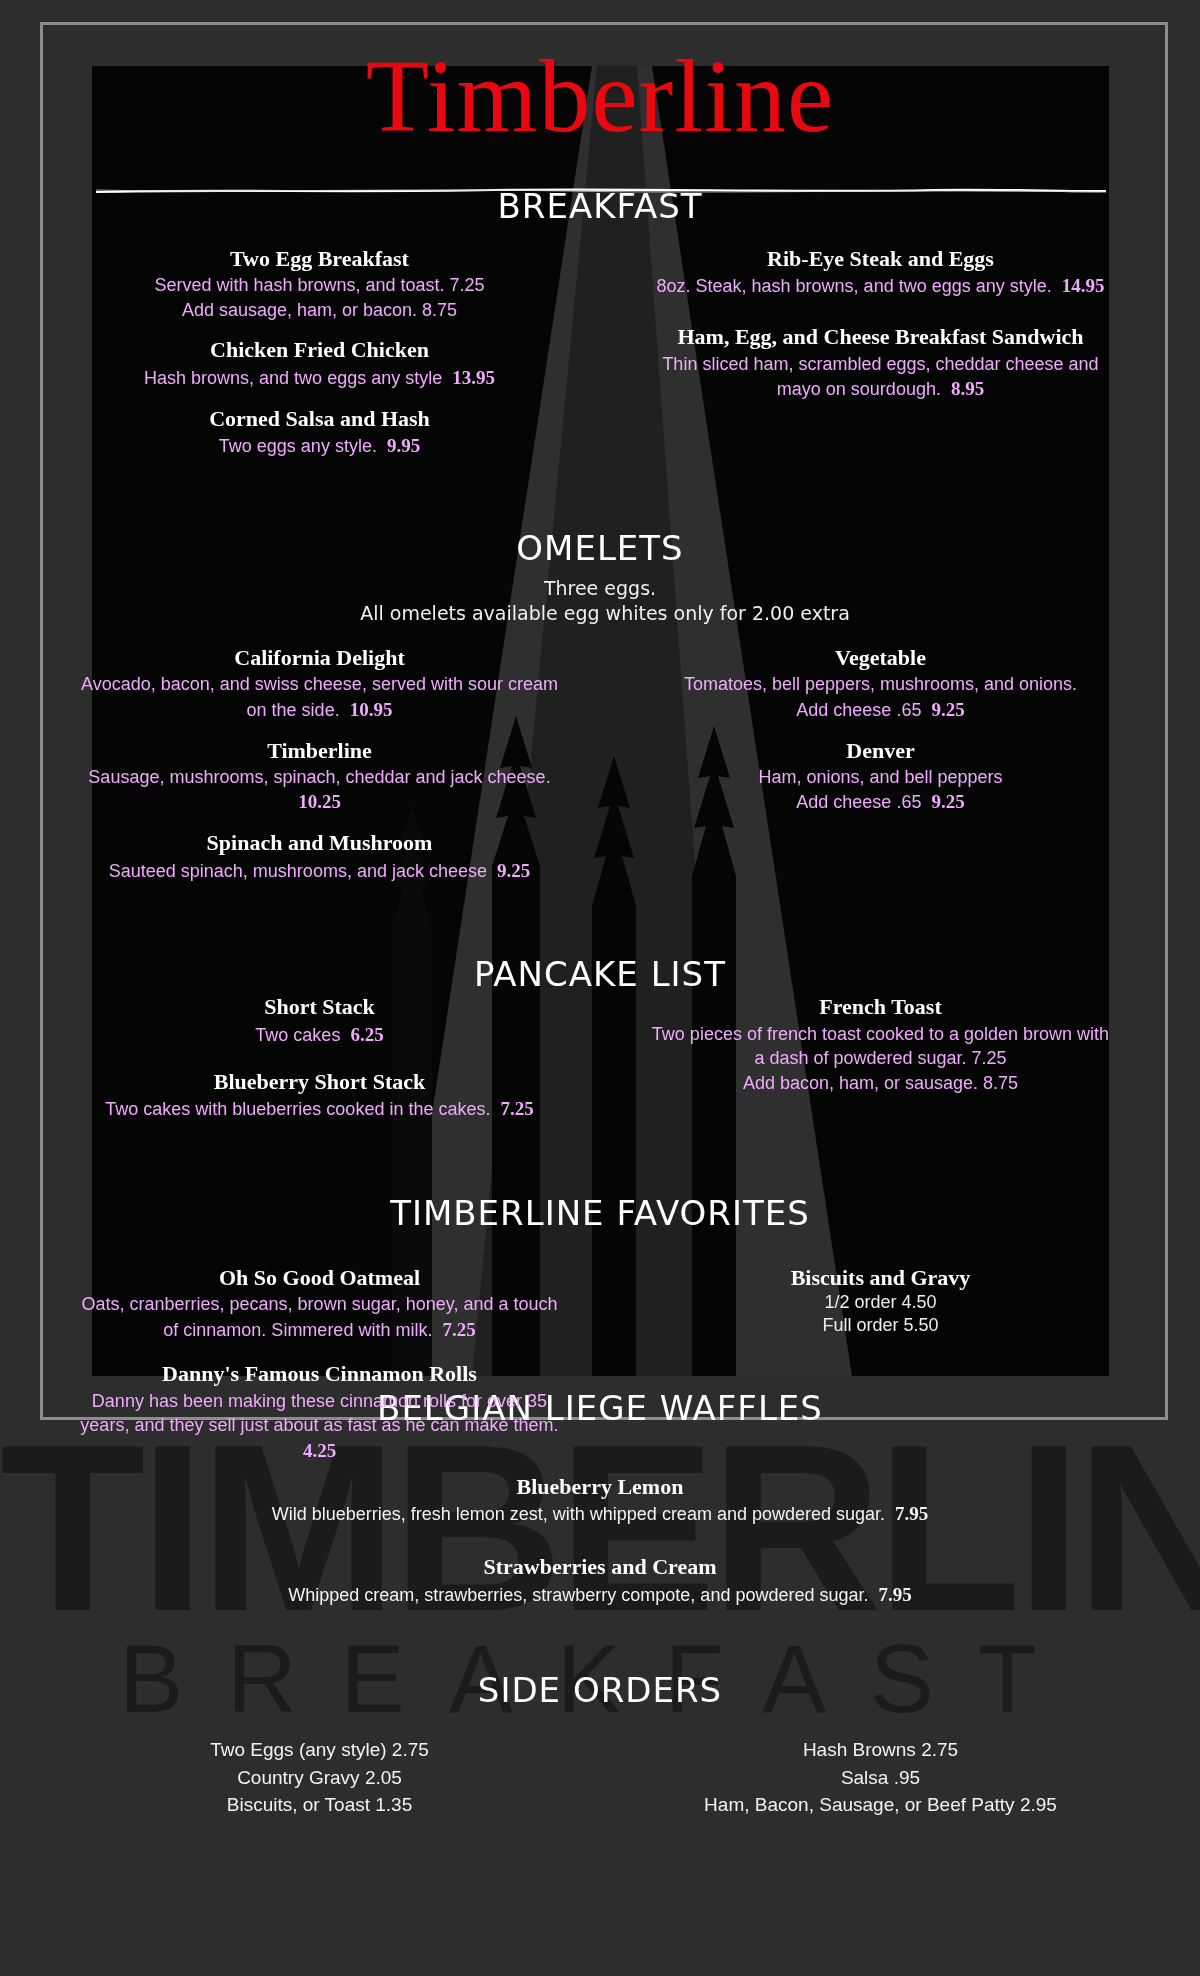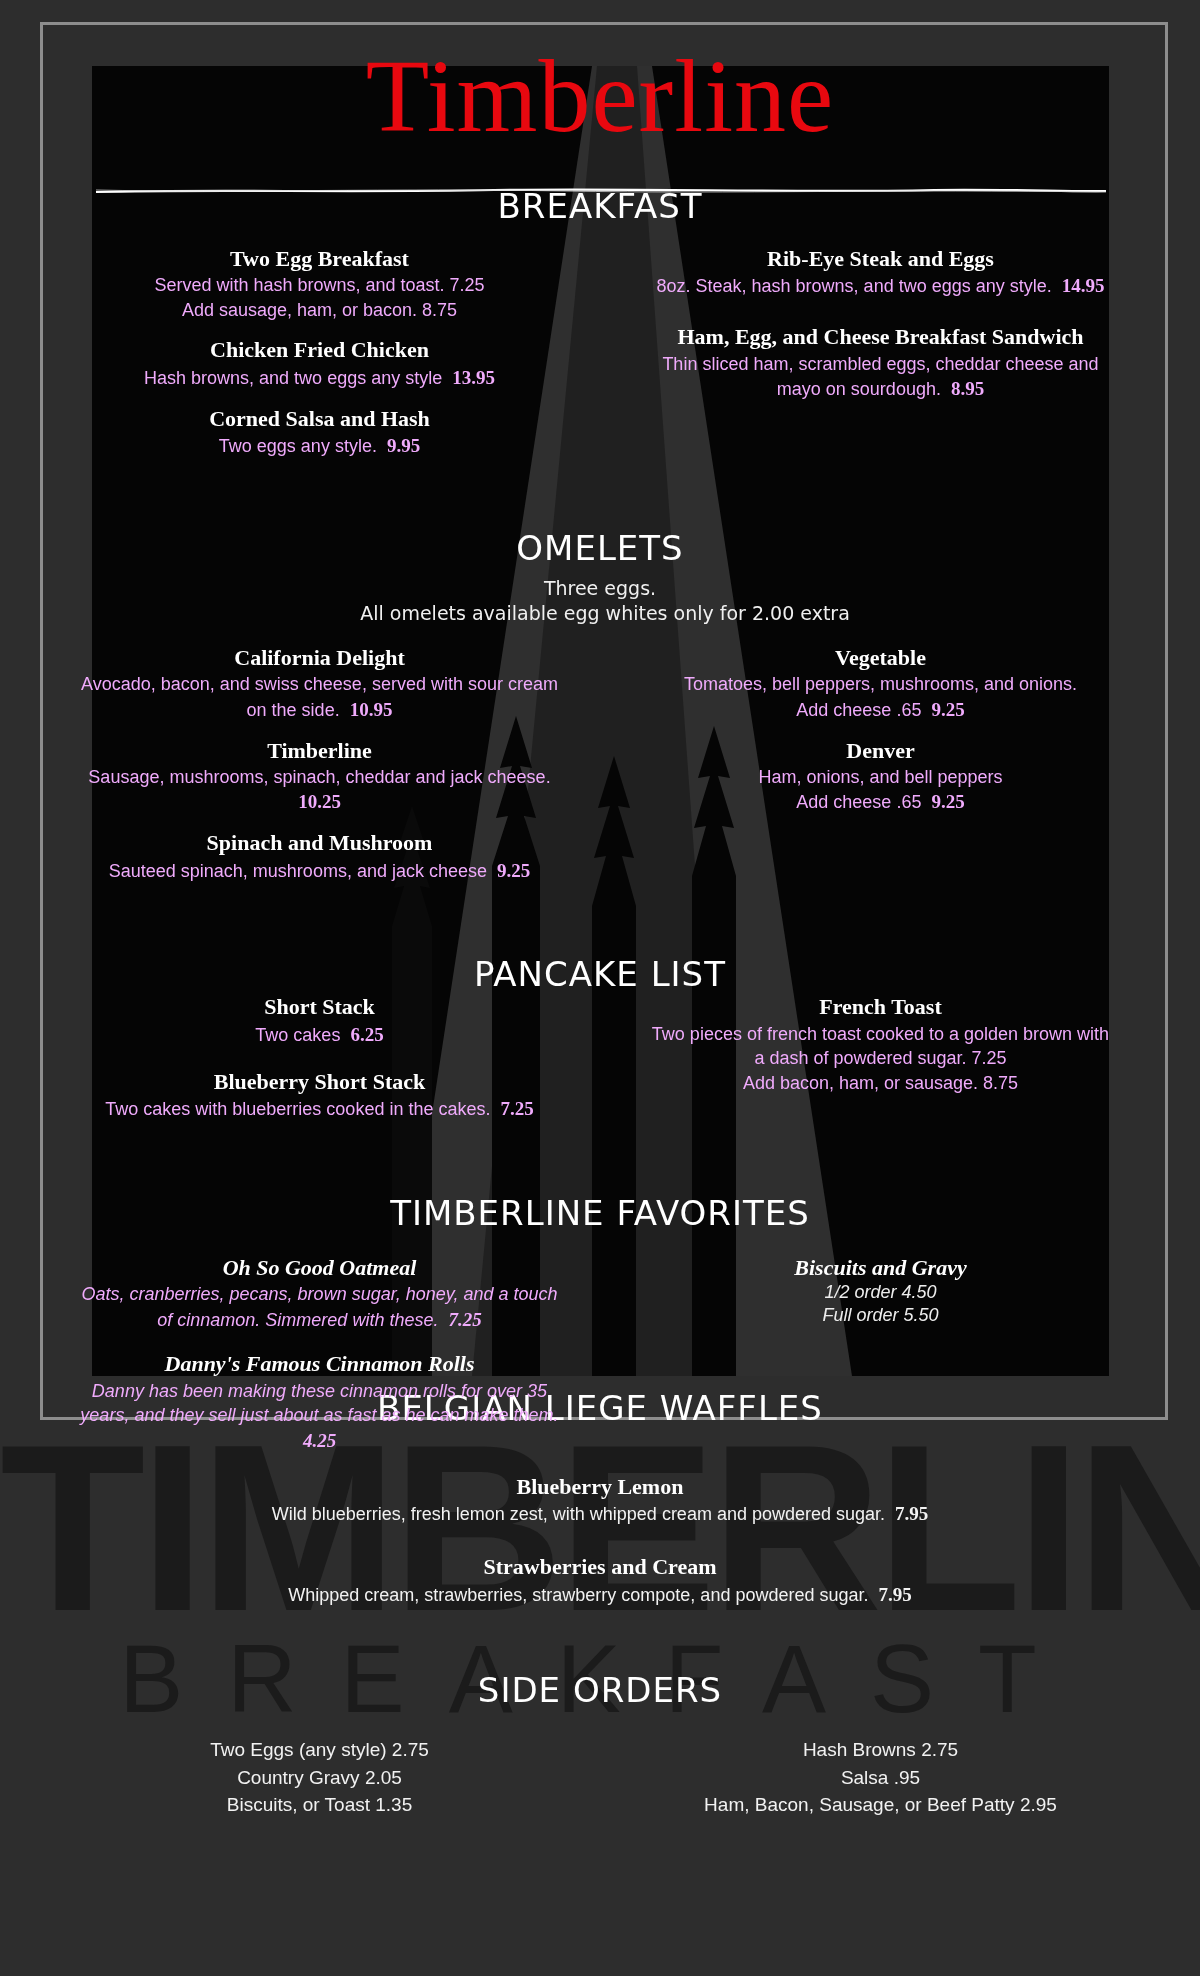--- a/index.html
+++ b/index.html
@@ -298,27 +298,27 @@
             <div class="item-desc">Add bacon, ham, or sausage. 8.75</div>
           </div>
 
         </div>
       </div>
     </div>
 
     <div style="margin-top:56px;">
       <div class="section-title">TIMBERLINE FAVORITES</div>
 
-      <div class="cols" style="margin-top:22px;font-style:italic;">
+      <div class="cols" style="margin-top:32px;">
         <div class="col">
 
           <div class="item">
             <div class="item-name">Oh So Good Oatmeal</div>
             <div class="item-desc">Oats, cranberries, pecans, brown sugar, honey, and a touch</div>
-            <div class="item-desc"><span>of cinnamon. Simmered with these.</span>&nbsp; <b>7.25</b></div>
+            <div class="item-desc"><span>of cinnamon. Simmered with milk.</span>&nbsp; <b>7.25</b></div>
           </div>
 
           <div class="item" style="margin-top:20px;">
             <div class="item-name">Danny's Famous Cinnamon Rolls</div>
             <div class="item-desc">Danny has been making these cinnamon rolls for over 35</div>
             <div class="item-desc">years, and they sell just about as fast as he can make them.</div>
             <div class="item-desc"><b>4.25</b></div>
           </div>
 
         </div>

